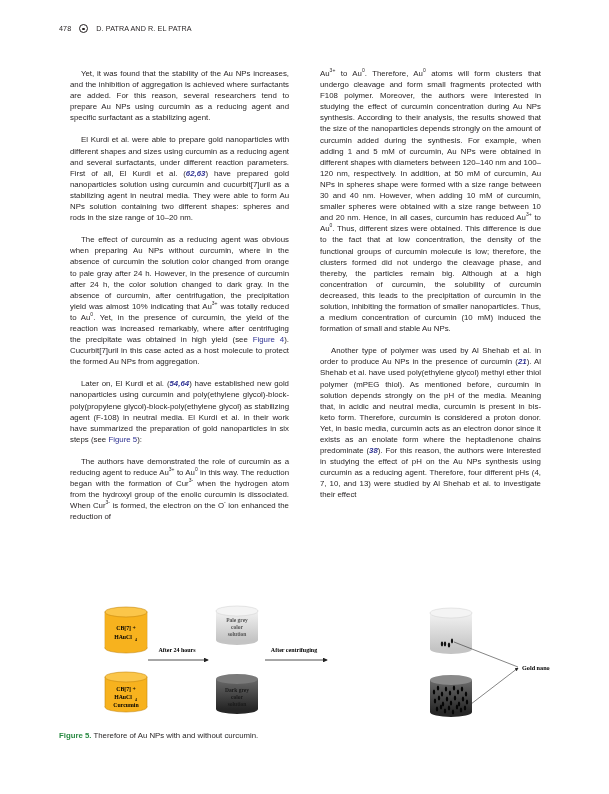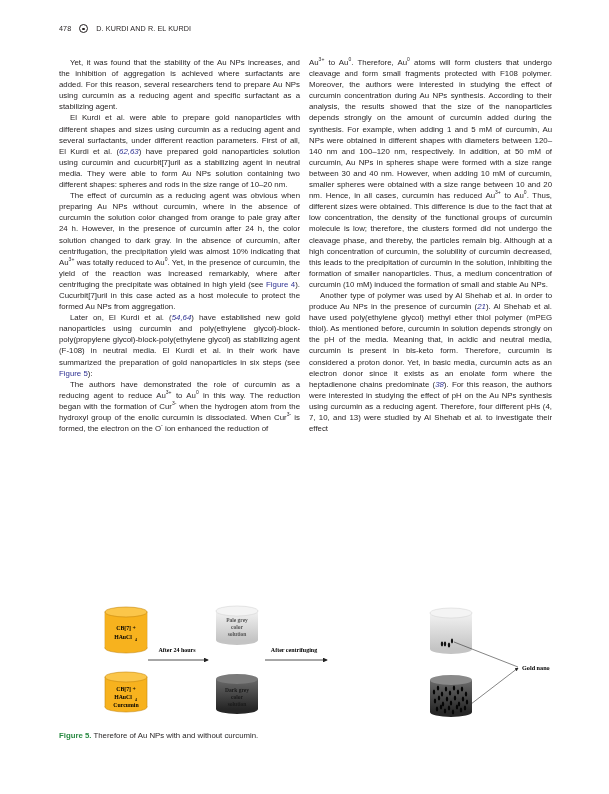--- a/index.html
+++ b/index.html
@@ -5,37 +5,37 @@
   html, body { margin:0; padding:0; background:#ffffff; }
   body { width:609px; height:794px; position:relative; overflow:hidden;
          font-family:"Liberation Sans", sans-serif; color:#231f20; }
   .header { position:absolute; left:59px; top:24px; font-size:7.2px; color:#231f20; display:flex; letter-spacing:0.1px; }
   .header .pnum { margin-right:8px; }
   .header .logo { width:9px; height:9px; border:1px solid #231f20; border-radius:50%; margin-right:8px; position:relative; box-sizing:border-box; }
   .header .logo::after { content:""; position:absolute; left:2px; top:3px; width:3px; height:1.5px; background:#231f20; border-radius:1px; }
   .col { position:absolute; top:57px; width:241px; font-size:7.85px; line-height:11.1px; text-align:justify; }
   .col.left { left:59px; }
   .col.right { left:309px; width:243px; }
-  .col p { margin:0; text-indent:11px; }
+  .col p { margin:11px; text-indent:11px; }
   .col p.noindent { text-indent:0; }
   sup { font-size:5px; line-height:0; vertical-align:4px; }
-  .ref { color:#2e3192; font-style:italic; }
+  .ref { color:#2e3192; font-style:italic;font-weight:bold; }
   .figlink { color:#2e3192; }
   .figure { position:absolute; left:90px; top:600px; width:460px; height:130px; }
   .caption { position:absolute; left:59px; top:731px; font-size:7.8px; }
   .caption .lab { color:#2a8a43; font-weight:bold; }
   .serif { font-family:"Liberation Serif", serif; font-weight:bold; }
 </style>
 </head>
 <body>
 
 <div class="header">
   <span class="pnum">478</span>
   <span class="logo"></span>
-  <span>D. KURDI AND R. EL KURDI</span>
+  <span>D. PATRA AND R. EL PATRA</span>
 </div>
 
 <div class="col left">
   <p>Yet, it was found that the stability of the Au NPs increases, and the inhibition of aggregation is achieved where surfactants are added. For this reason, several researchers tend to prepare Au NPs using curcumin as a reducing agent and specific surfactant as a stabilizing agent.</p>
   <p><span>El Kurdi et al. were able to prepare gold nanoparticles with different shapes and sizes using curcumin as a reducing agent and several surfactants, under different reaction parameters. First of all, El Kurdi et al. (</span><a class="ref">62,63</a><span>) have prepared gold nanoparticles solution using curcumin and cucurbit[7]uril as a stabilizing agent in neutral media. They were able to form Au NPs solution containing two different shapes: spheres and rods in the size range of 10–20 nm.</span></p>
   <p><span>The effect of curcumin as a reducing agent was obvious when preparing Au NPs without curcumin, where in the absence of curcumin the solution color changed from orange to pale gray after 24 h. However, in the presence of curcumin after 24 h, the color solution changed to dark gray. In the absence of curcumin, after centrifugation, the precipitation yield was almost 10% indicating that Au</span><sup>3+</sup><span> was totally reduced to Au</span><sup>0</sup><span>. Yet, in the presence of curcumin, the yield of the reaction was increased remarkably, where after centrifuging the precipitate was obtained in high yield (see </span><a class="figlink">Figure 4</a><span>). Cucurbit[7]uril in this case acted as a host molecule to protect the formed Au NPs from aggregation.</span></p>
   <p><span>Later on, El Kurdi et al. (</span><a class="ref">54,64</a><span>) have established new gold nanoparticles using curcumin and poly(ethylene glycol)-block-poly(propylene glycol)-block-poly(ethylene glycol) as stabilizing agent (F-108) in neutral media. El Kurdi et al. in their work have summarized the preparation of gold nanoparticles in six steps (see </span><a class="figlink">Figure 5</a><span>):</span></p>
   <p><span>The authors have demonstrated the role of curcumin as a reducing agent to reduce Au</span><sup>3+</sup><span> to Au</span><sup>0</sup><span> in this way. The reduction began with the formation of Cur</span><sup>3-</sup><span> when the hydrogen atom from the hydroxyl group of the enolic curcumin is dissociated. When Cur</span><sup>3-</sup><span> is formed, the electron on the O</span><sup>-</sup><span> ion enhanced the reduction of</span></p>
 </div>
 

